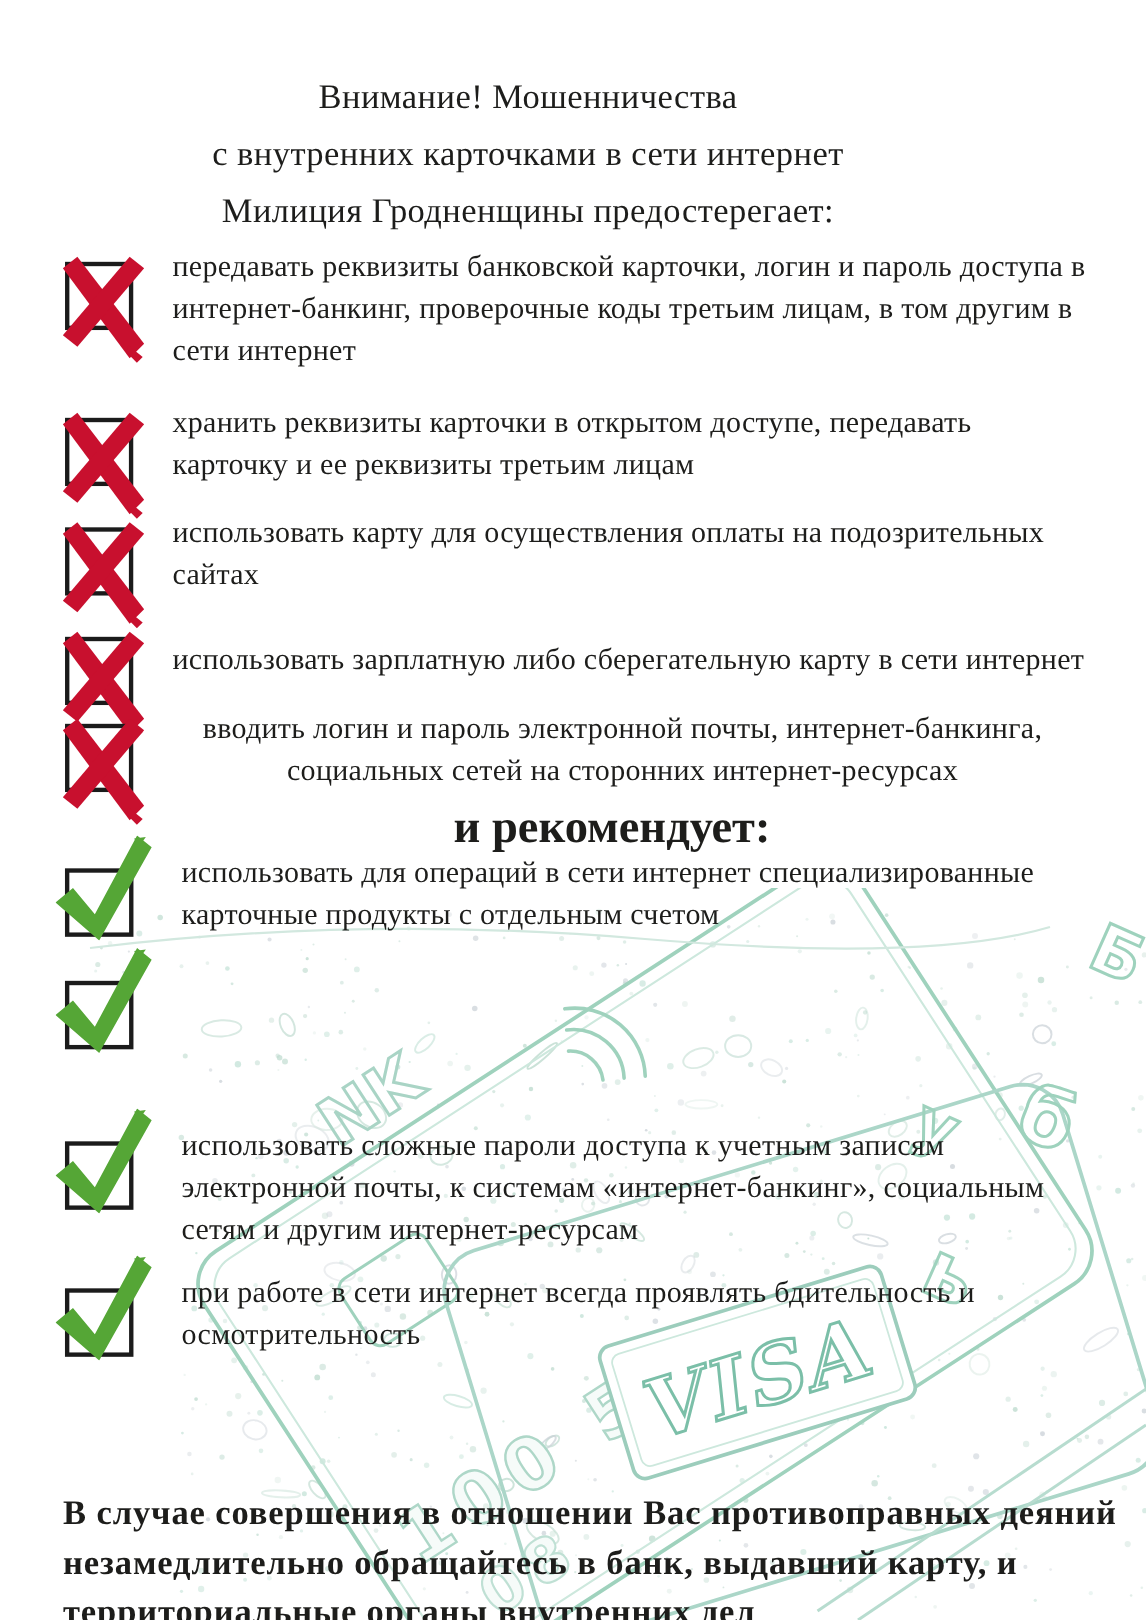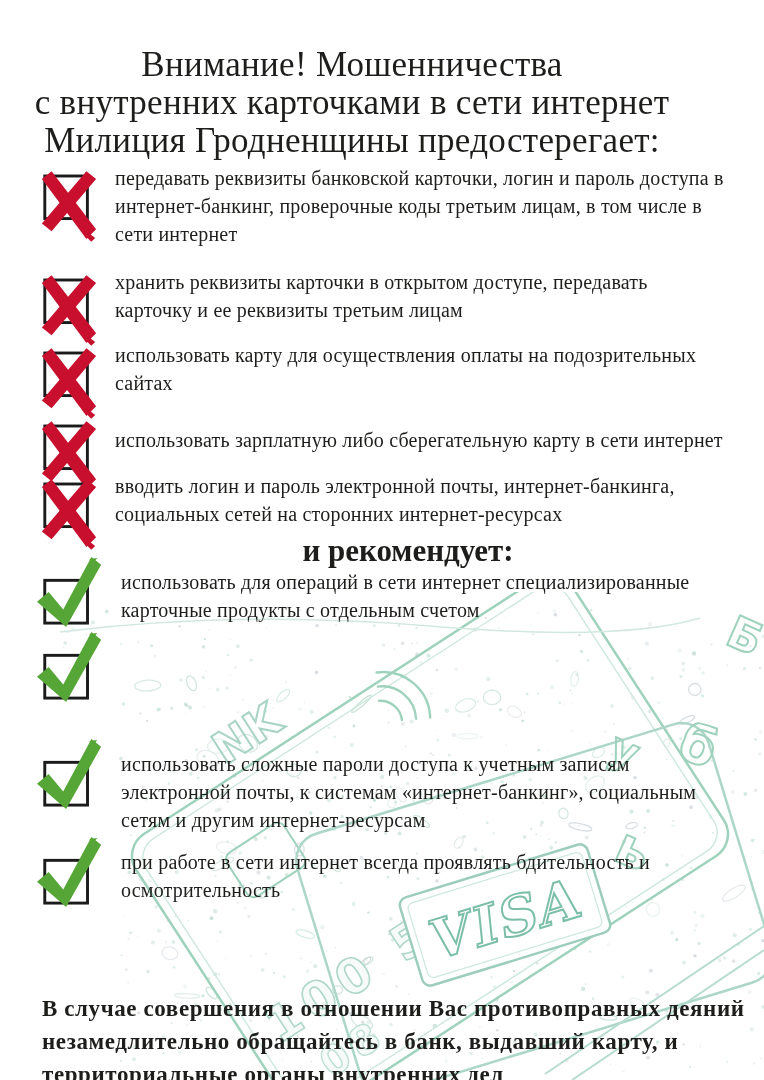--- a/index.html
+++ b/index.html
@@ -7,35 +7,35 @@
     width:764px;height:1080px;position:relative;overflow:hidden;
     background:#ffffff;color:#1d1d1b;
     font-family:"Liberation Serif", serif;
   }
   
   .wm{position:absolute;left:0;top:592px;width:764px;height:488px;z-index:0;}
   
   .fg{position:relative;z-index:1;}
   .title{
     position:absolute;top:46px;left:0;width:704px;text-align:center;
-    font-size:35px;line-height:38px;letter-spacing:.3px;
+    font-size:23px;line-height:38px;letter-spacing:.3px;
   }
   .rec-heading{
     position:absolute;top:531px;left:0;width:764px;text-align:center;
     font-weight:bold;font-size:31px;line-height:40px;transform:translateX(26px);
   }
   .row{position:absolute;left:37px;display:flex;align-items:flex-start;}
   .row .ic{flex:none;display:block;}
   .icx{width:60px;height:72px;margin-left:2px;}
   .icv{width:68px;height:70px;}
   .row .txt{font-size:20px;line-height:28px;letter-spacing:.2px;margin-left:16px;}
   .xrow .txt{margin-top:-6px;}
   .xrow.single .txt{margin-top:6px;}
   .vrow .txt{margin-top:11px;}
-  .w1{width:610px;} .w2{width:600px;} .w3{width:600px;} .w4{width:690px;} .w5{width:600px;}
+  .w1{width:610px;} .w2{width:600px;} .w3{width:600px;} .w4{width:690px;} .w5{width:600px;text-align:center;}
   .r1{width:620px;} .r2{width:615px;} .r3{width:595px;} .r4{width:640px;}
   .footer{
     position:absolute;top:968px;left:42px;width:712px;
     font-weight:bold;font-size:23px;line-height:33px;letter-spacing:.6px;margin-top:24px;
   }
   .defs{position:absolute;width:0;height:0;overflow:hidden;}
 </style>
 </head>
 <body>
 
@@ -705,21 +705,21 @@
   <div class="title">
     <div>Внимание! Мошенничества</div>
     <div>с внутренних карточками в сети интернет</div>
     <div>Милиция Гродненщины предостерегает:</div>
   </div>
 
   <div class="row xrow" style="top:170px">
     <svg class="ic icx" viewBox="0 0 62 74">
         <use href="#def-xmark"></use>
       </svg>
-    <div class="txt w1">передавать реквизиты банковской карточки, логин и пароль доступа в интернет-банкинг, проверочные коды  третьим лицам, в том числе в сети интернет</div>
+    <div class="txt w1">передавать реквизиты банковской карточки, логин и пароль доступа в интернет-банкинг, проверочные коды  третьим лицам, в том другим в сети интернет</div>
   </div>
   <div class="row xrow" style="top:274px">
     <svg class="ic icx" viewBox="0 0 62 74">
         <use href="#def-xmark"></use>
       </svg>
     <div class="txt w2">хранить реквизиты карточки в открытом доступе, передавать карточку и ее реквизиты третьим лицам</div>
   </div>
   <div class="row xrow" style="top:347px">
     <svg class="ic icx" viewBox="0 0 62 74">
         <use href="#def-xmark"></use>

